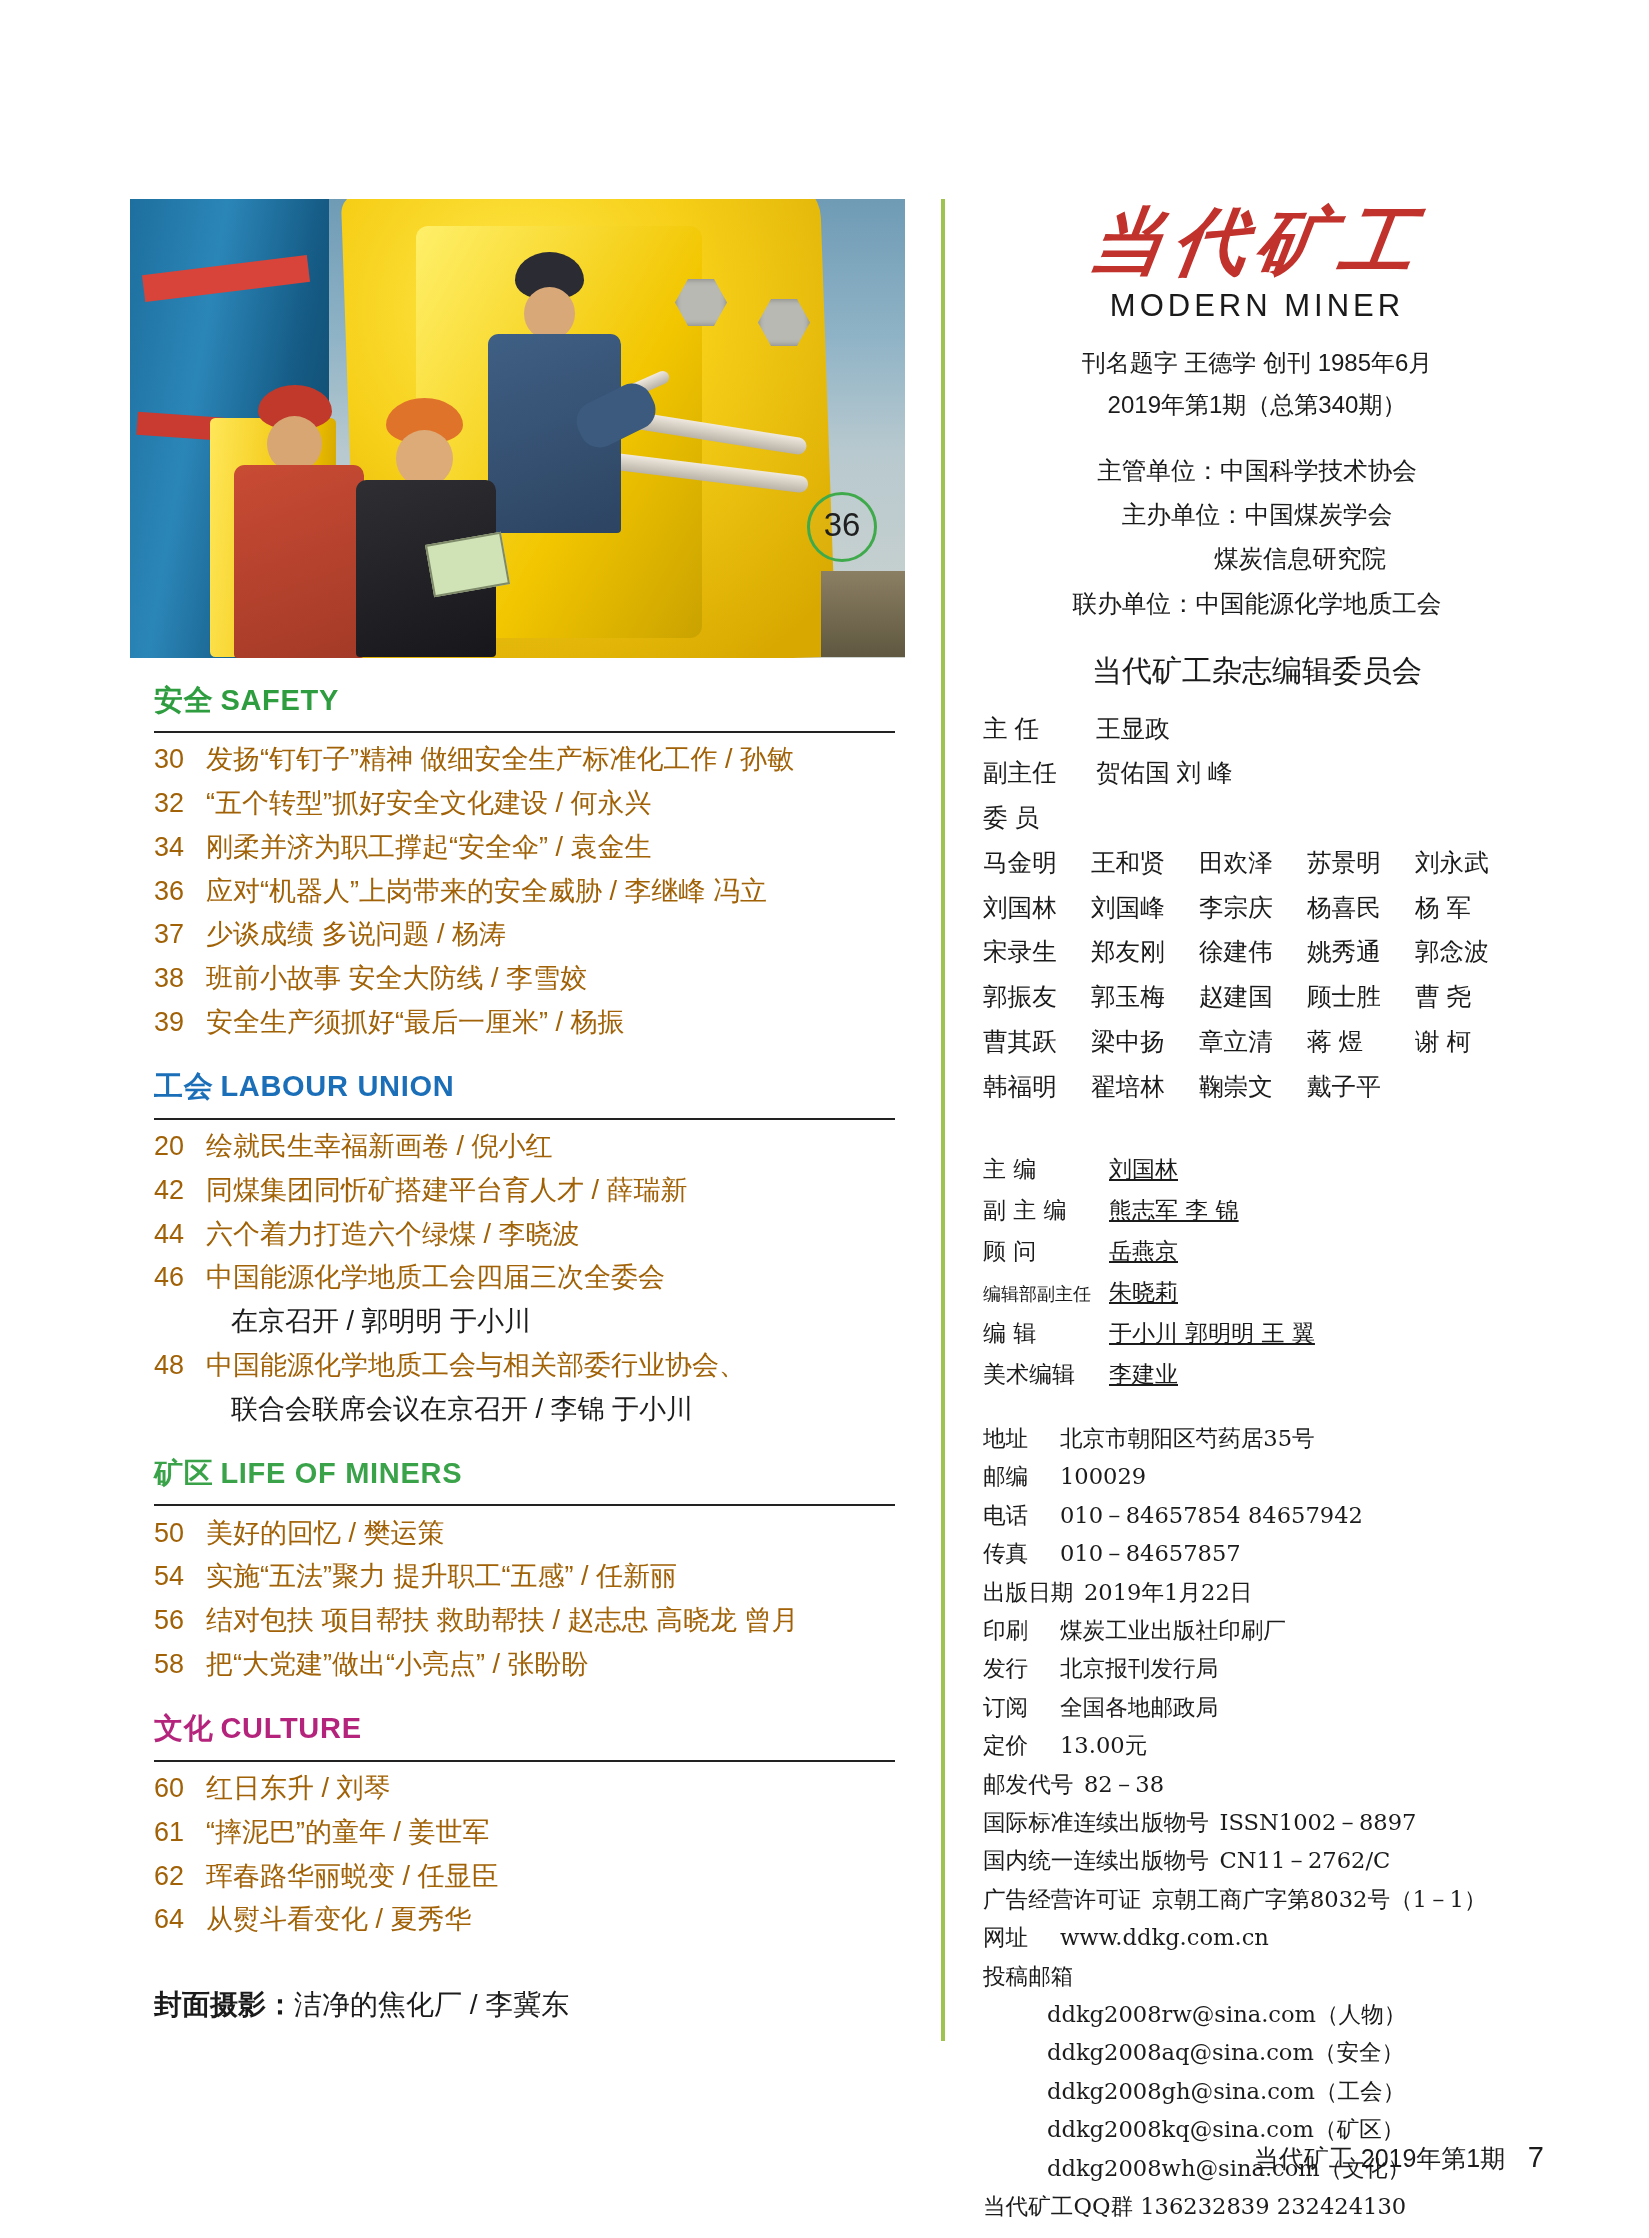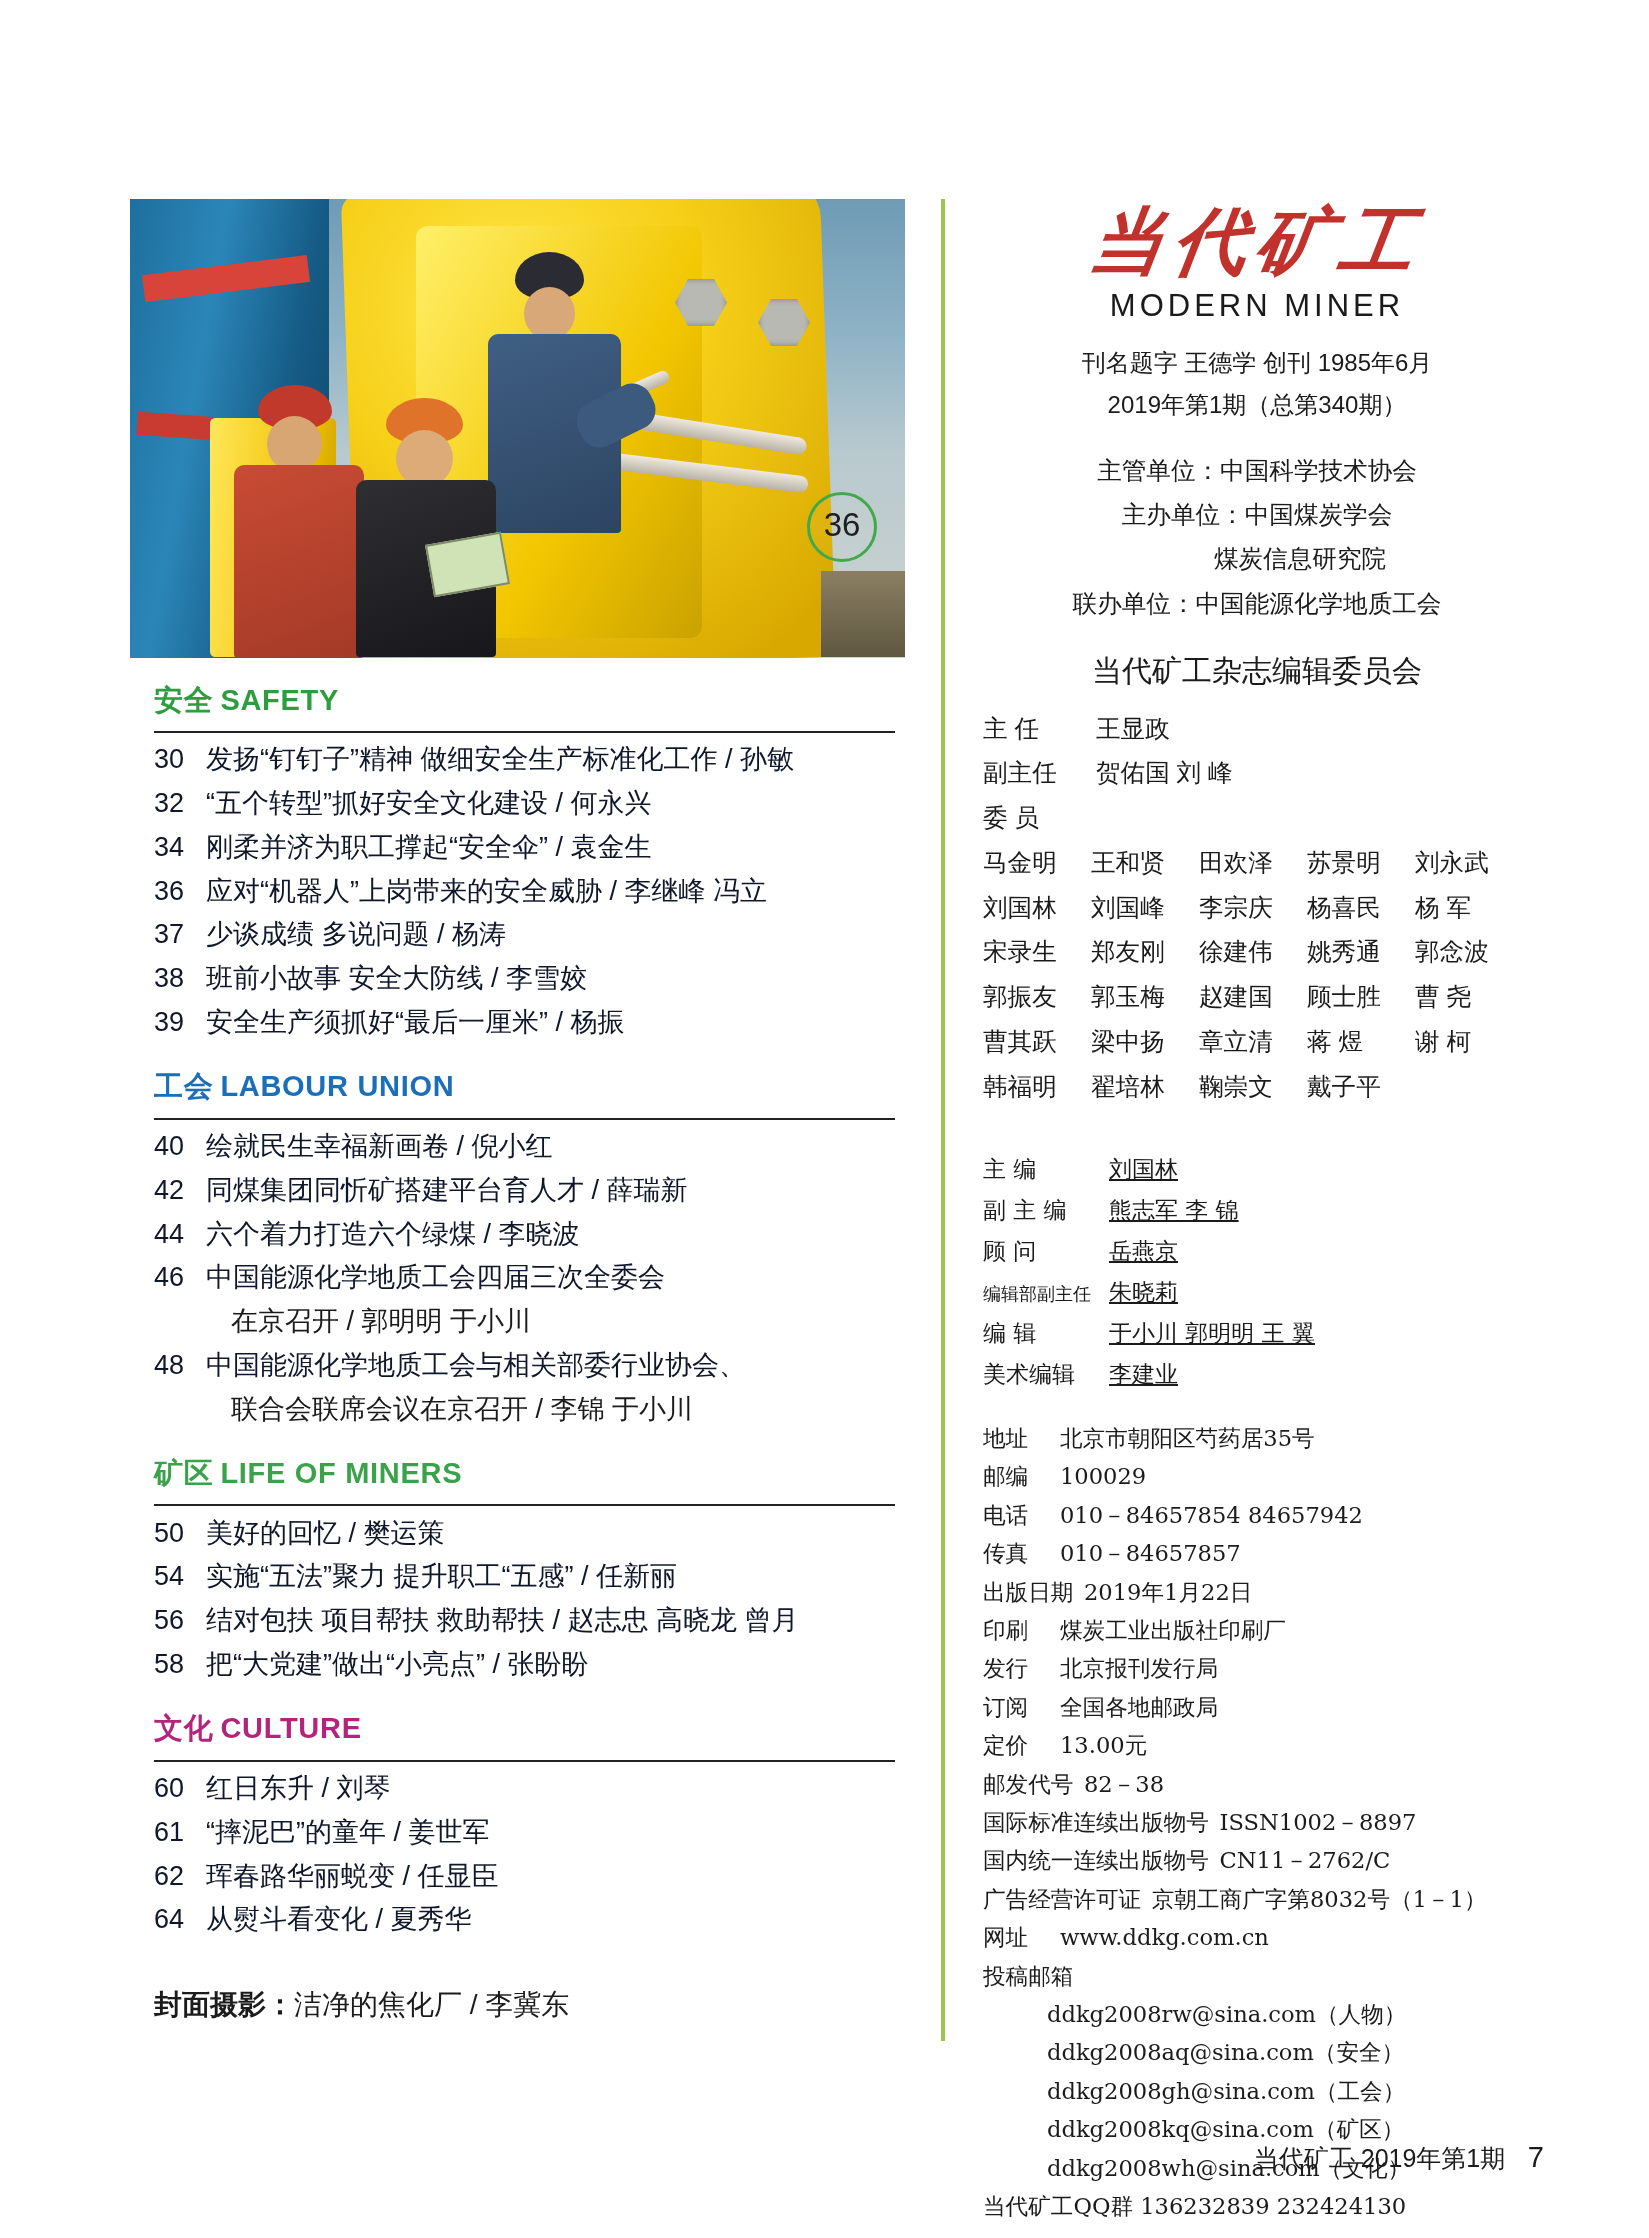--- a/index.html
+++ b/index.html
@@ -124,21 +124,21 @@
   }
   .toc-list {
     margin:0; padding:0; list-style:none;
     padding-left:24px;
   }
   .toc-row {
     display:flex;
     align-items:flex-start;
     font-size:27px;
     line-height:1.62;
-    color:#0f172a;
+    color:#a16207;
   }
   .toc-num {
     width:52px;
     flex:0 0 52px;
     font-family:"Liberation Sans", sans-serif;
   }
   .toc-title { flex:1; }
   .toc-cont {
     padding-left:77px;
     font-size:27px;
@@ -334,21 +334,21 @@
       </ul>
     </div>
 
     <div class="sec">
       <div class="sec-head c-union">
         <span>工会</span><span class="en">LABOUR  UNION</span>
       </div>
       <div class="sec-rule"></div>
       <ul class="toc-list">
         <li class="toc-row">
-          <span class="toc-num">40</span>
+          <span class="toc-num">20</span>
           <span class="toc-title">绘就民生幸福新画卷 / 倪小红</span>
         </li>
         <li class="toc-row">
           <span class="toc-num">42</span>
           <span class="toc-title">同煤集团同忻矿搭建平台育人才 / 薛瑞新</span>
         </li>
         <li class="toc-row">
           <span class="toc-num">44</span>
           <span class="toc-title">六个着力打造六个绿煤 / 李晓波</span>
         </li>

